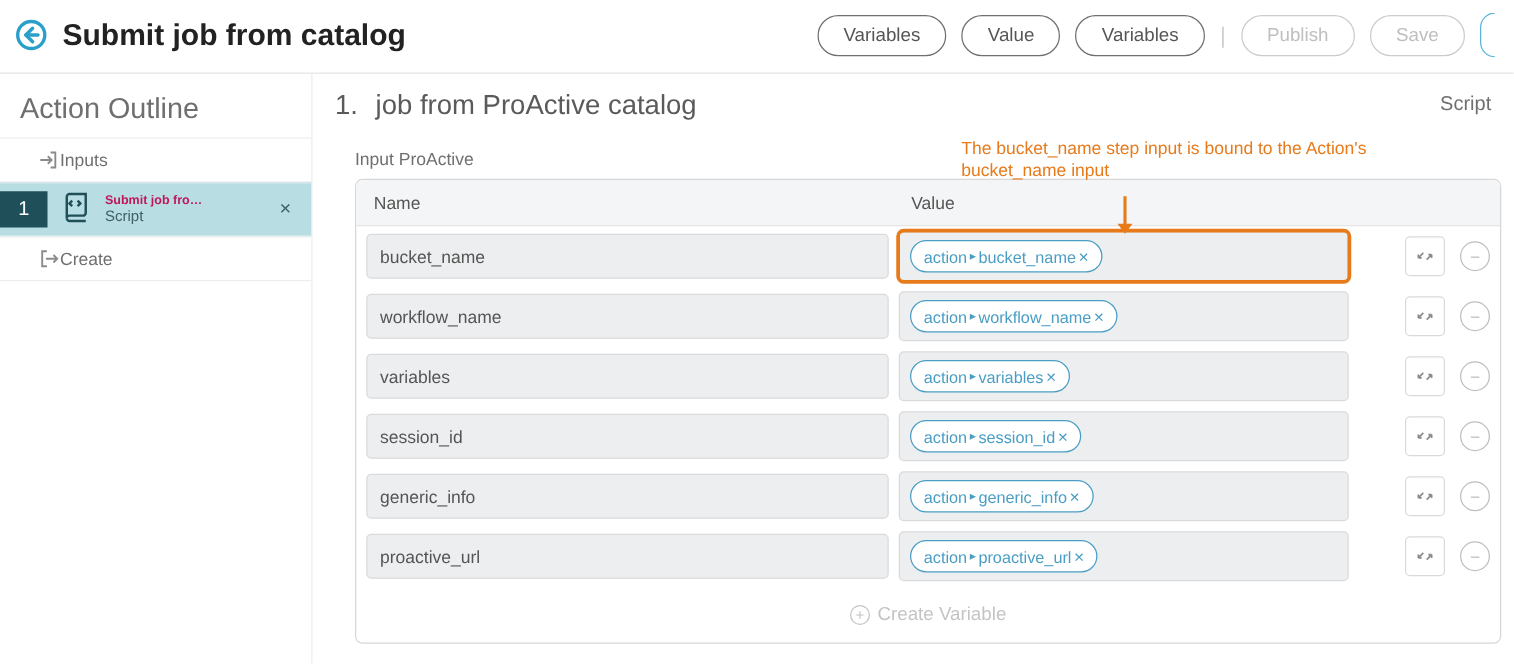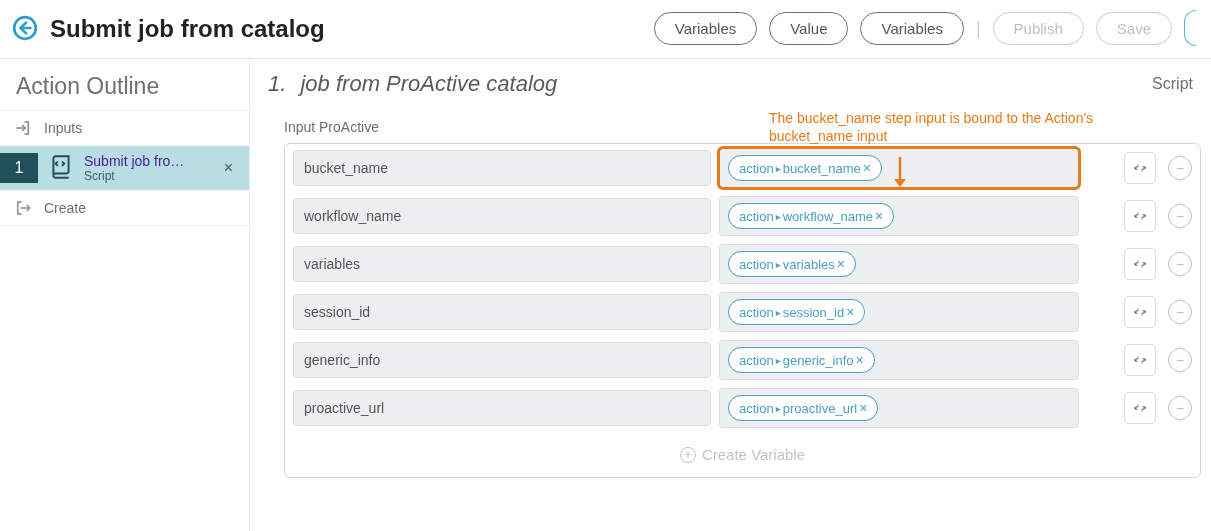--- a/index.html
+++ b/index.html
@@ -39,45 +39,45 @@
   .right-slice {
     width: 12px; height: 36px; border:1px solid #5bb5d6; border-right:none;
     border-radius: 20px 0 0 20px; background:#fff;
   }
 
   
   .body { display: flex; height: calc(100% - 55px); }
   .sidebar { width: 250px; border-right: 1px solid #eee; }
   .sidebar-title { font-size: 23px; color: #6f6f6f; padding: 14px 16px 10px 16px; font-weight: 400; }
   .outline-row {
-    display: flex; align-items: center; gap: 12px;
-    padding: 8px 14px; border-top: 1px solid #eee; border-bottom: 1px solid #eee;
+    display: flex; align-items: center; gap: 0;
+    padding: 8px 30px; border-top: 1px solid #eee; border-bottom: 1px solid #eee;
     color: #6f6f6f; cursor:pointer;
   }
   .outline-row svg { width: 18px; height: 18px; flex-shrink:0; }
   .step-row {
     display:flex; align-items:center; background:#b8dde2;
     border-top:1px solid #cde6ea; border-bottom:1px solid #cde6ea;
     padding: 6px 10px 6px 0; cursor:pointer;
   }
   .step-num {
     width: 38px; align-self: stretch; background:#1f4f59; color:#fff;
     display:flex; align-items:center; justify-content:center; font-size:16px; font-weight:500;
   }
   .step-icon { margin: 0 10px; }
   .step-icon svg { width: 26px; height: 26px; }
   .step-text { flex:1; overflow:hidden; }
-  .step-name { font-weight:400; color:#4c1d95; font-size:14px; white-space:nowrap; overflow:hidden; text-overflow:ellipsis; }
+  .step-name { font-weight:700; color:#be185d; font-size:10px; white-space:nowrap; overflow:hidden; text-overflow:ellipsis; }
   .step-sub { color:#3f6066; font-size:12px; }
   .close-x { color:#3f6066; font-size:16px; padding:0 6px; cursor:pointer; }
 
   
   .main { flex:1; padding: 12px 0 0 18px; overflow:hidden; position:relative; }
   .main-header { display:flex; align-items:center; padding-right: 18px; }
-  .main-title { font-size: 22px; font-weight:400; color:#5a5a5a;font-style:italic; }
+  .main-title { font-size: 22px; font-weight:400; color:#5a5a5a; }
   .main-title .num { margin-right: 8px; }
   .main-tag { margin-left:auto; font-size:16px; color:#6f6f6f; }
 
   .section-label { color:#6f6f6f; font-size:14px; margin: 22px 0 8px 16px; }
 
   .var-box {
     border:1px solid #d7d7d7; border-radius:6px; margin: 0 10px 0 16px;
     background:#fff; overflow:hidden;
   }
   .var-head {
@@ -221,20 +221,24 @@
     <div class="arrow-down">
       <svg viewBox="0 0 20 34">
         <path d="M10 2 L10 26" stroke="#e77a1b" stroke-width="2.5"></path>
         <path d="M4 24 L10 32 L16 24" fill="#e77a1b"></path>
       </svg>
     </div>
 
     <div class="section-label">Input ProActive</div>
 
     <div class="var-box">
+      <div class="var-head">
+        <div class="col-name">Name</div>
+        <div class="col-value">Value</div>
+      </div>
       <div id="rows-container">
           <div class="var-row">
             <div class="name-cell">bucket_name</div>
             <div class="value-wrap">
               <div class="value-cell highlight">
                 <span class="chip">
                   <span>action</span>
                   <span class="sep">▸</span>
                   <span>bucket_name</span>
                   <span class="chip-x">×</span>

